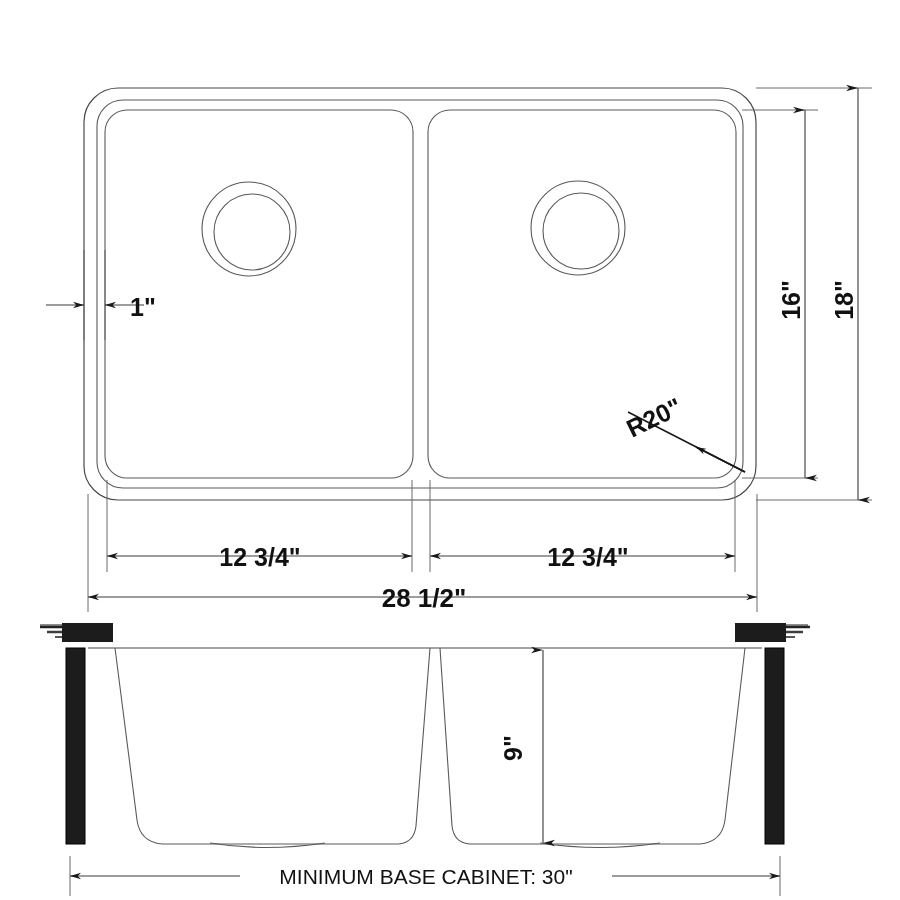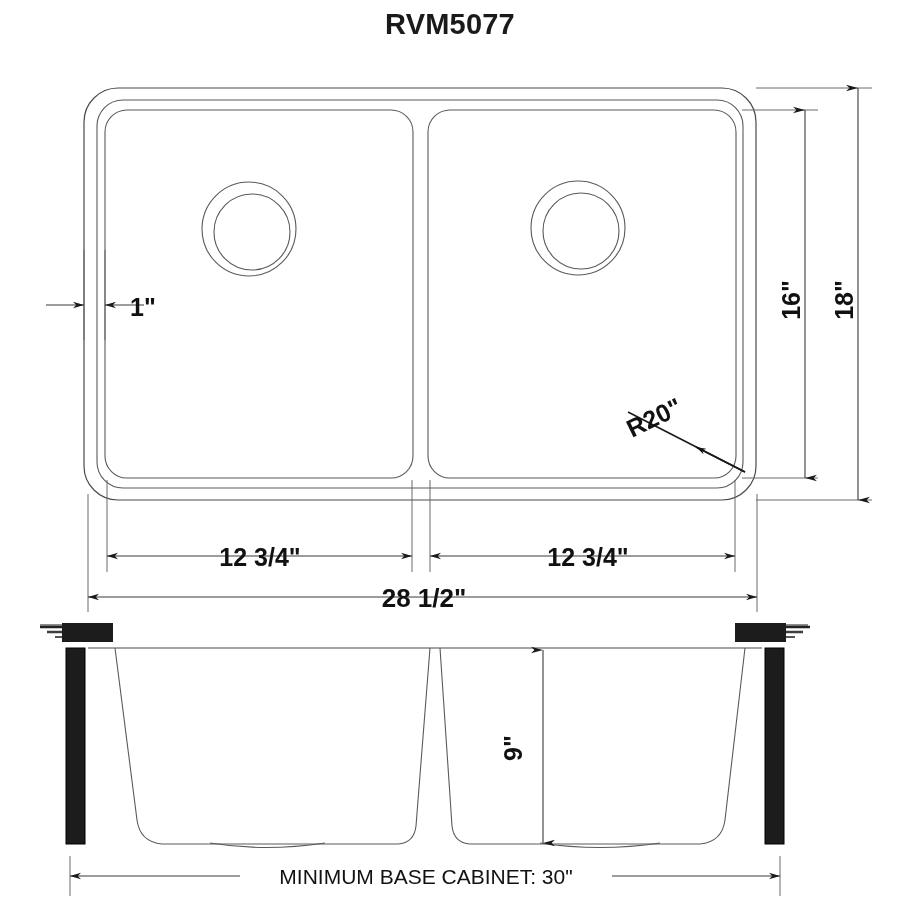--- a/index.html
+++ b/index.html
@@ -89,23 +89,20 @@
   .hatchline {
     stroke: #1c1c1c;
     fill: none;
   }
 </style>
 </head>
 <body>
 
 <div id="drawing-root">
 
-  <div id="title-block">
-    <span class="title-text">RVM5077</span>
-  </div>
 
   <svg id="plan-svg" width="900" height="620" viewBox="0 0 900 620">
 
     <defs>
       <marker id="arrL" markerWidth="12" markerHeight="9" refX="11" refY="4.5" orient="auto" markerUnits="userSpaceOnUse">
         <path d="M11,4.5 L0,1.2 L3.2,4.5 L0,7.8 Z" fill="#1a1a1a"></path>
       </marker>
       <marker id="arrR" markerWidth="12" markerHeight="9" refX="11" refY="4.5" orient="auto" markerUnits="userSpaceOnUse">
         <path d="M11,4.5 L0,1.2 L3.2,4.5 L0,7.8 Z" fill="#1a1a1a"></path>
       </marker>

